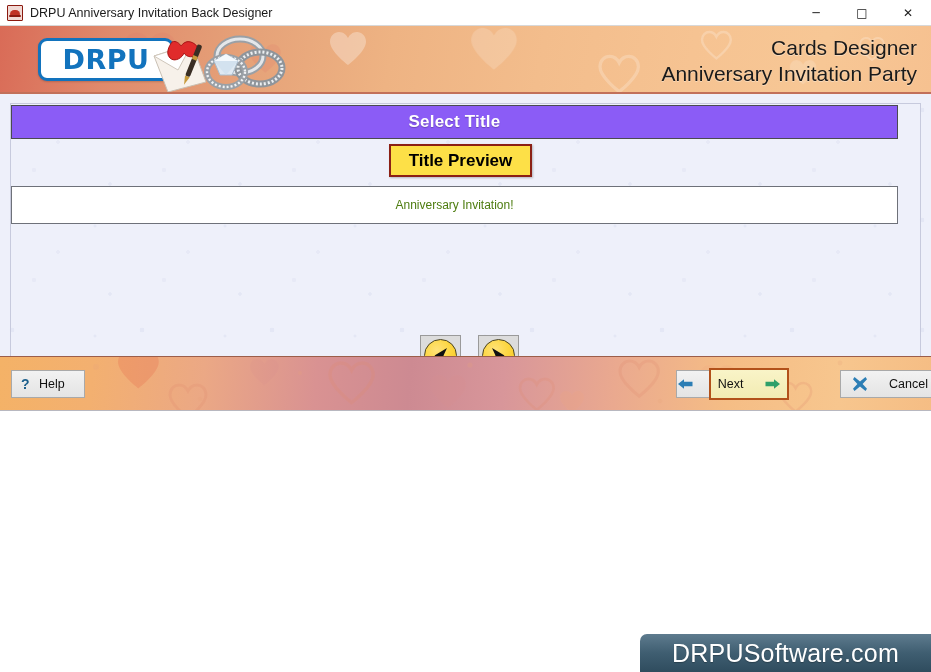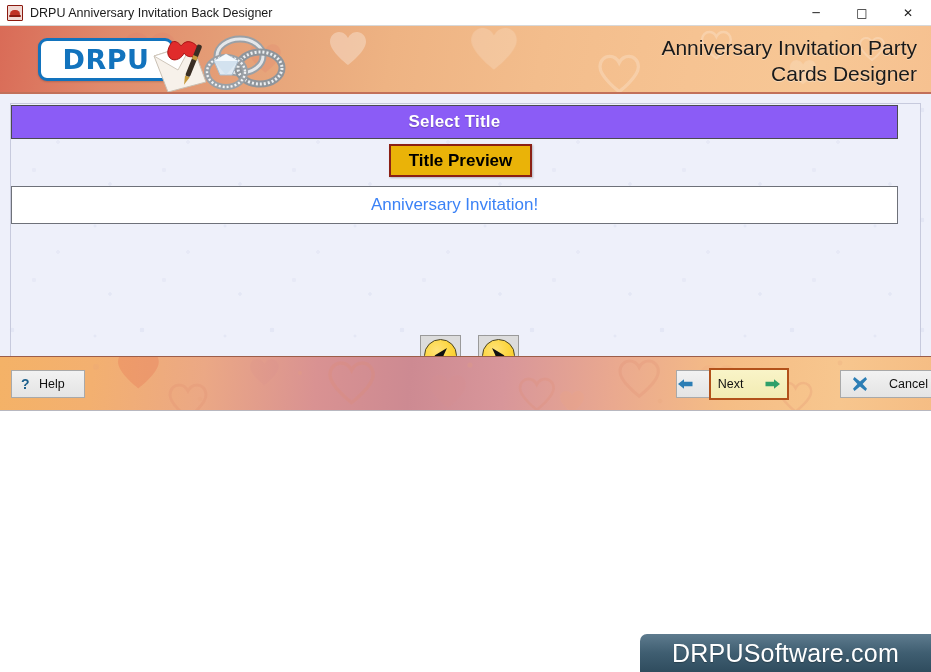--- a/index.html
+++ b/index.html
@@ -182,21 +182,21 @@
     align-items: center;
     justify-content: center;
     letter-spacing: .2px;
     text-shadow: 0 1px 1px rgba(0,0,0,.25);
   }
   #sec-title   { top: 11px; }
   #sec-message { top: 237px; }
 
   .preview-btn {
     position: absolute;
-    background: #eab308;
+    background: #fde047;
     border: 2px solid #8b2015;
     color: #000;
     font-weight: bold;
     display: flex;
     align-items: center;
     justify-content: center;
     box-shadow: 1px 1px 2px rgba(0,0,0,.25);
     cursor: pointer;
   }
   #title-preview-btn {
@@ -205,22 +205,22 @@
     font-size: 17px;
   }
 
   .text-box {
     position: absolute;
     background: #ffffff;
     border: 1px solid #6e7179;
     display: flex;
     align-items: center;
     justify-content: center;
-    color: #3b82f6;
-    font-size: 17px;
+    color: #4d7c0f;
+    font-size: 12px;
     text-align: center;
     padding: 0 12px;
   }
   #title-box {
     left: 11px; top: 92px;
     width: 887px; height: 38px;
   }
 
   .arrow-row {
     position: absolute;
@@ -393,22 +393,22 @@
 
         <g>
           <polygon points="78,24 90,31 84,45 72,45 66,31" fill="#dfe9f2" stroke="#a9bccd" stroke-width="1"></polygon>
           <polygon points="78,24 90,31 66,31" fill="#f4f9fd"></polygon>
           <polygon points="66,31 90,31 78,45" fill="#cfe0ee" opacity=".8"></polygon>
         </g>
       </svg>
     </div>
 
     <div class="banner-title">
+      <div>Cards Designer</div>
       <div>Anniversary Invitation Party</div>
-      <div>Cards Designer</div>
     </div>
   </div>
 
   <div class="content">
     <div class="snow"></div>
     <div class="panel"></div>
 
     <div class="section-header" id="sec-title">Select Title</div>
 
     <div class="preview-btn" id="title-preview-btn">Title Preview</div>

